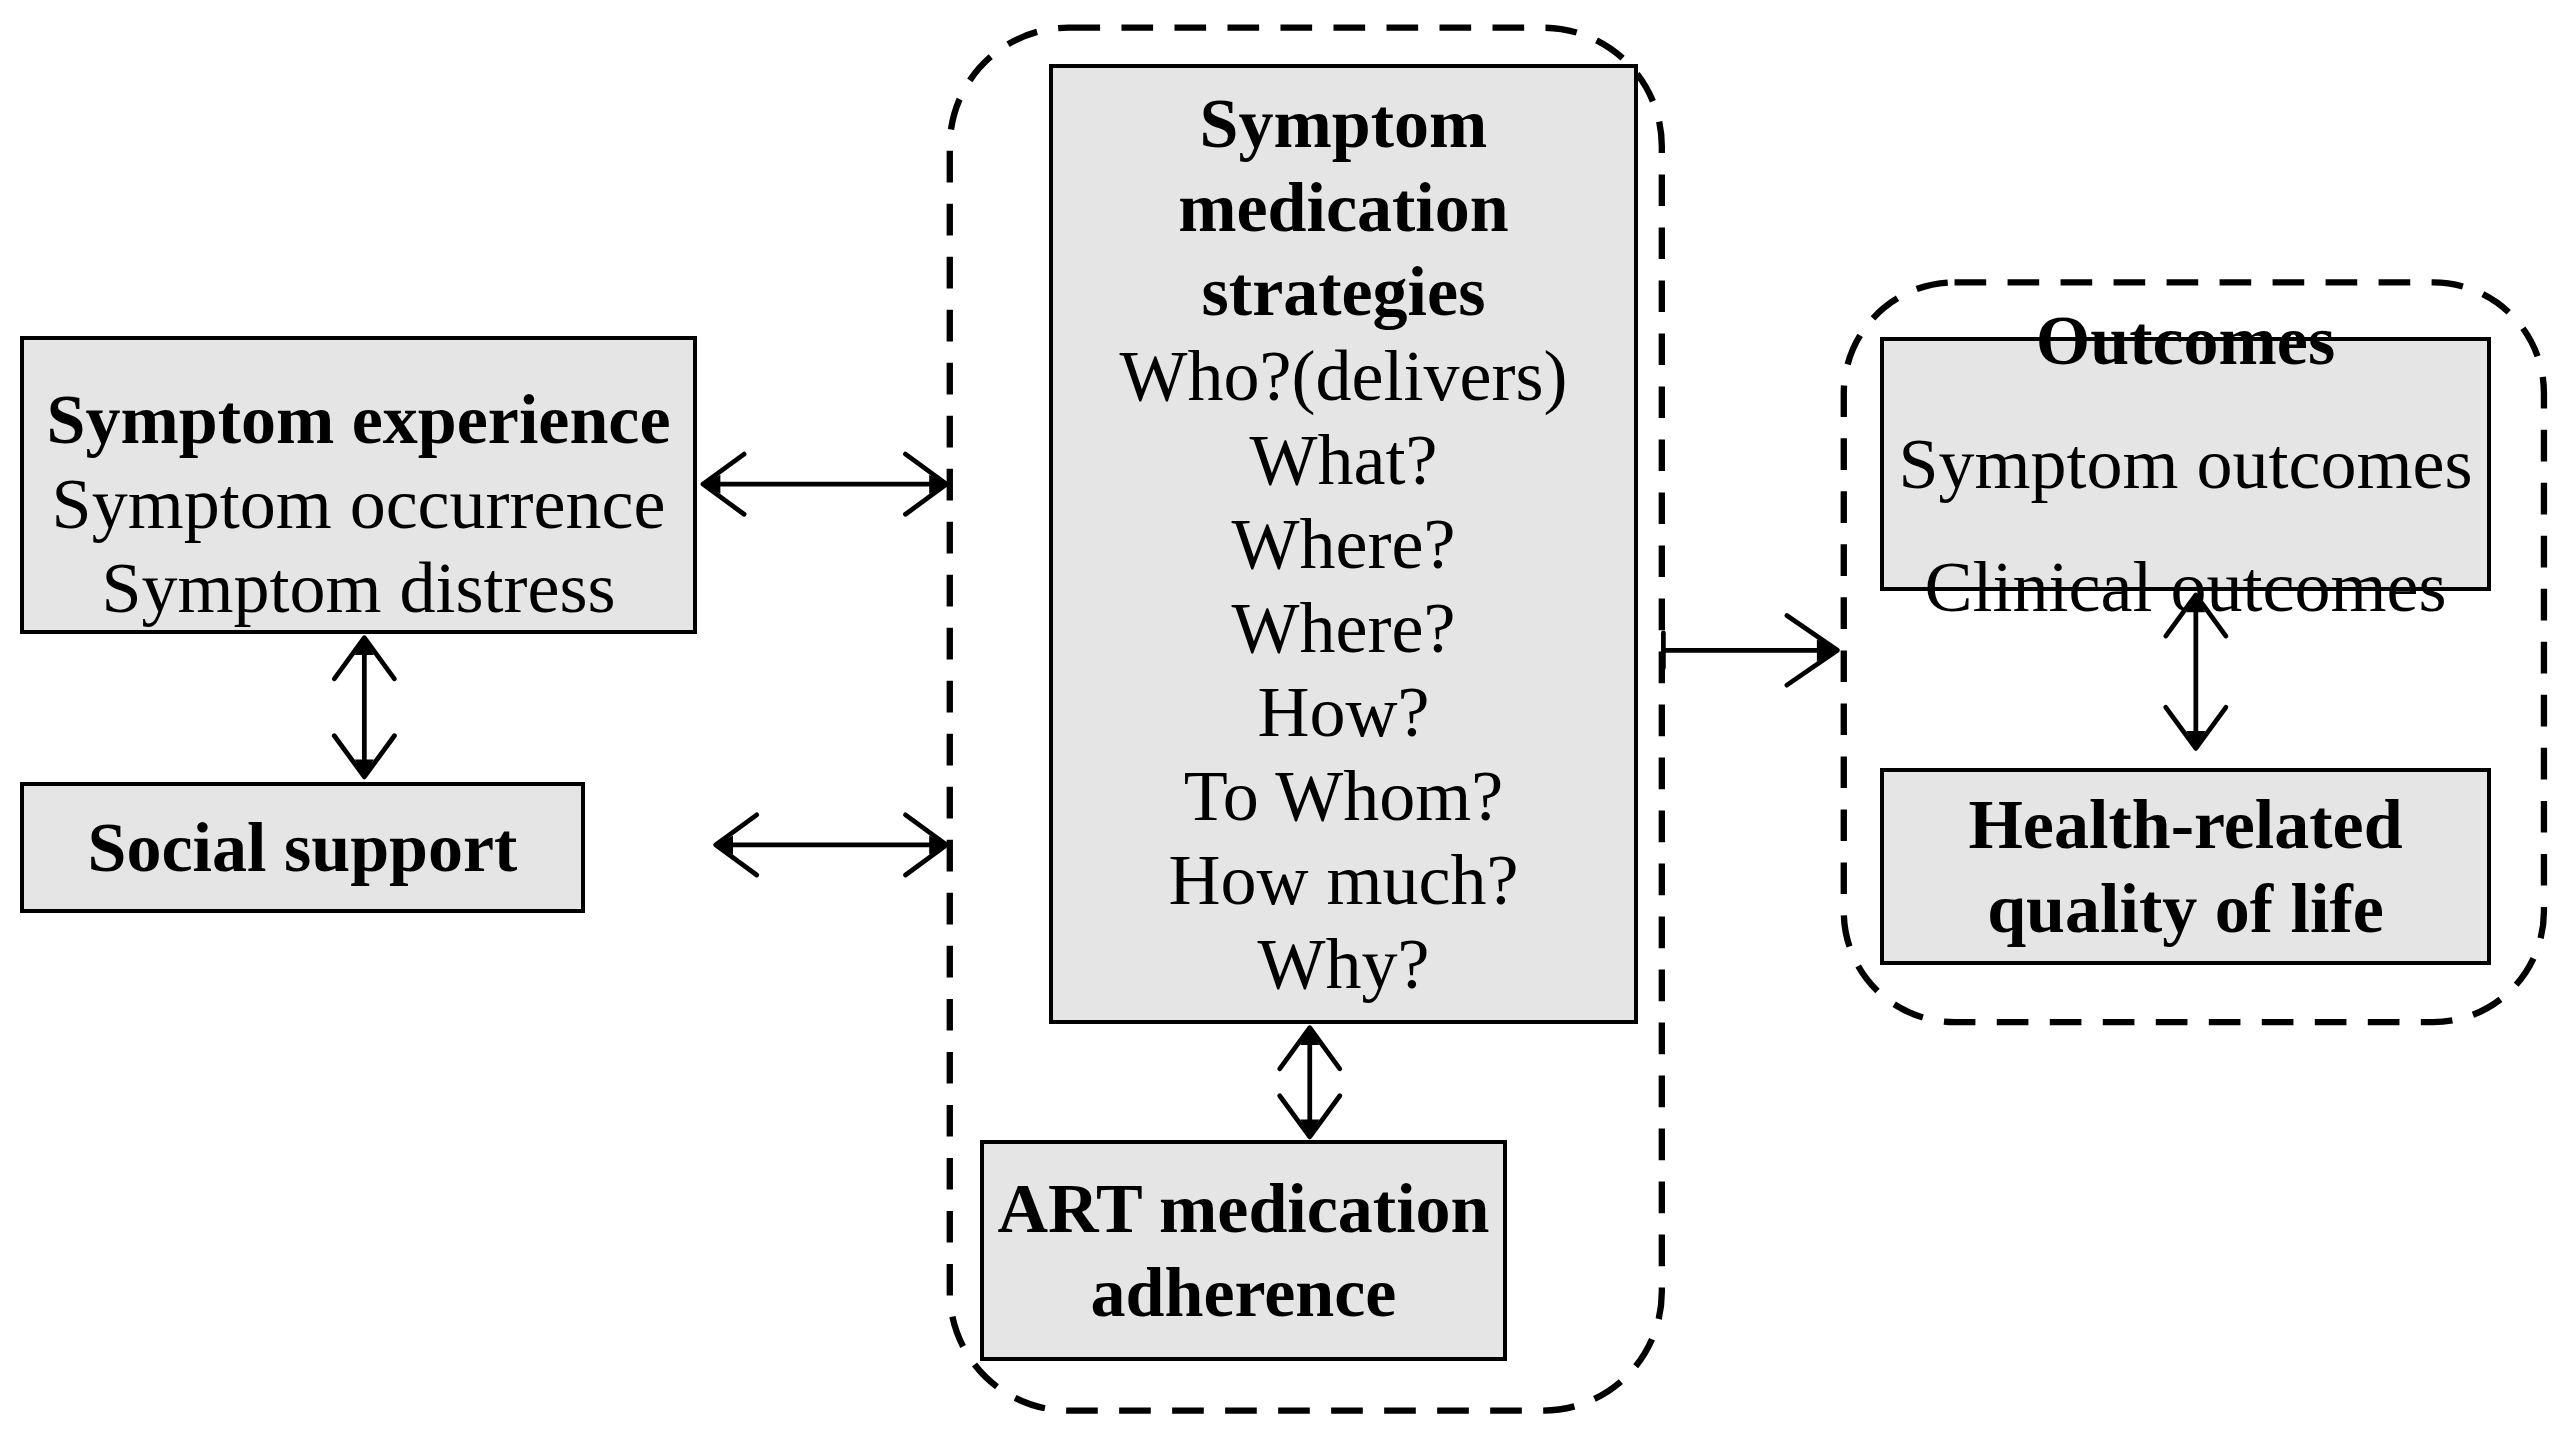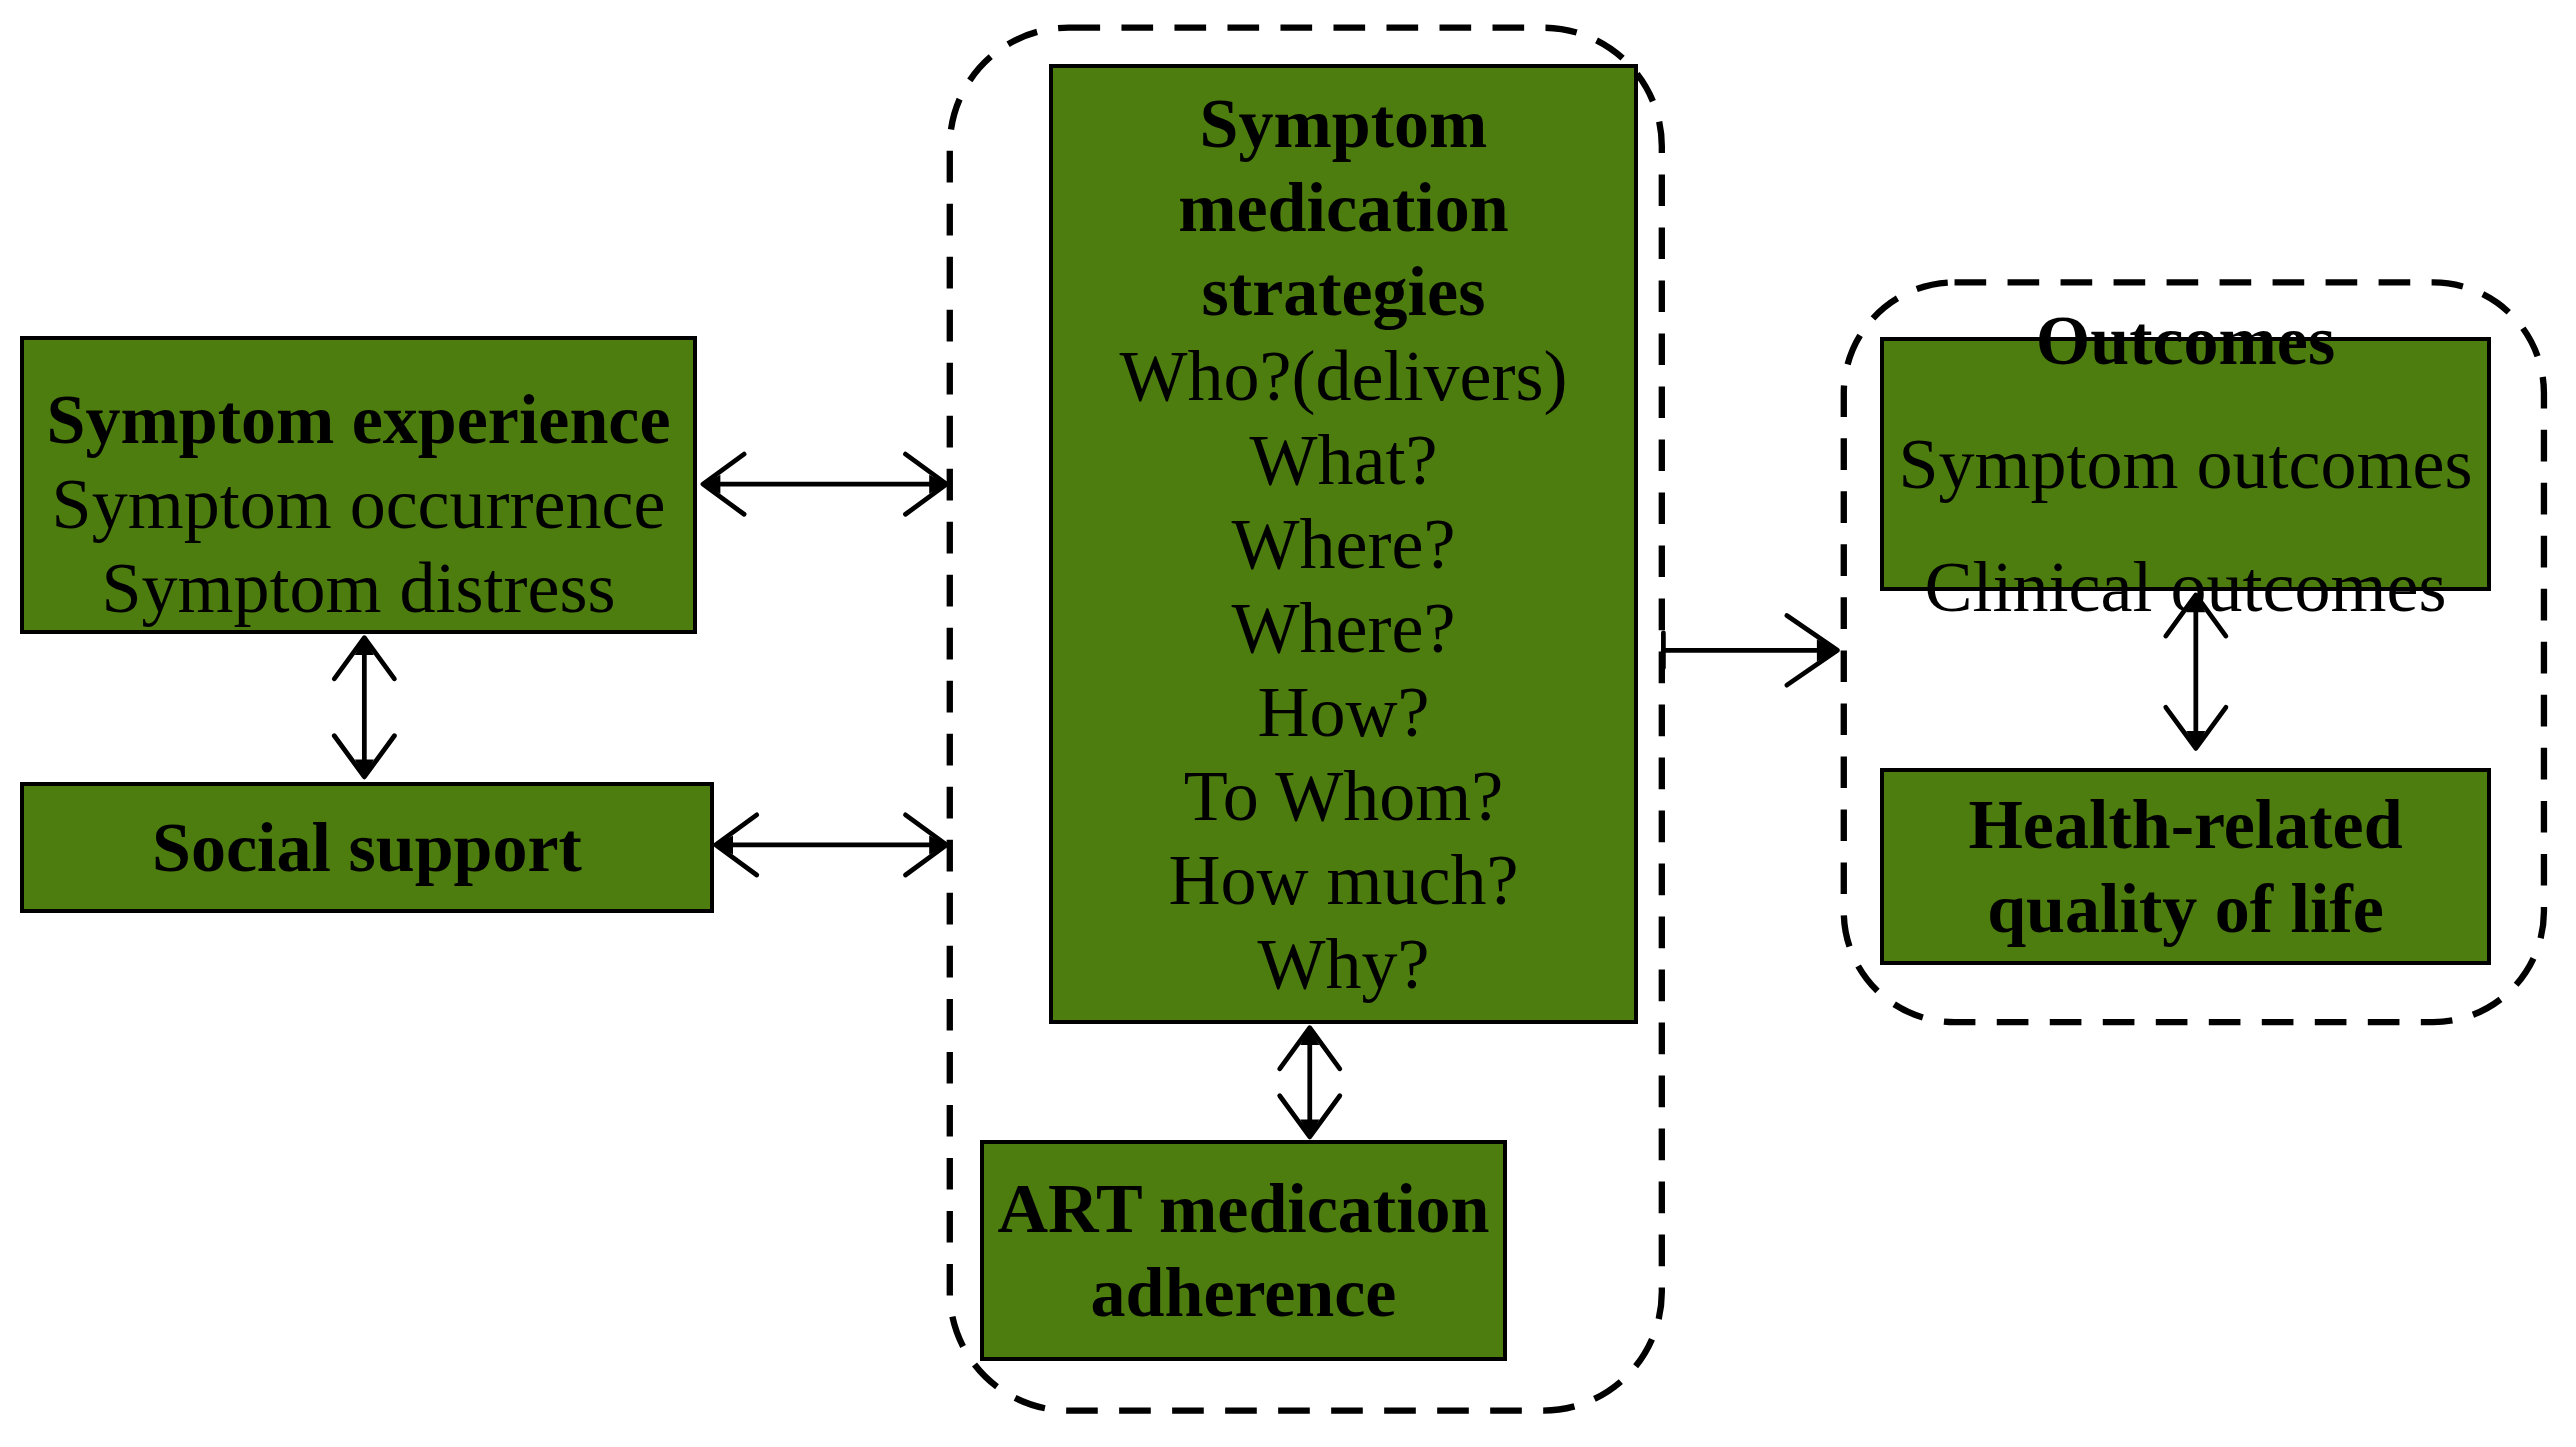--- a/index.html
+++ b/index.html
@@ -8,33 +8,33 @@
     position:relative;
     width:2576px;height:1447px;
     background:#ffffff;
     font-family:"Liberation Serif","DejaVu Serif",serif;
     color:#000;
     overflow:hidden;
   }
   svg.overlay{position:absolute;left:0;top:0;}
   .box{
     position:absolute;
-    background:#4d7c0f;
+    background:#e5e5e5;
     border:4.7px solid #000;
     box-sizing:border-box;
     display:flex;flex-direction:column;
     align-items:center;justify-content:center;
     text-align:center;
   }
   .title{font-weight:bold;font-size:70px;line-height:84px;white-space:nowrap;}
   .line{font-size:72px;line-height:84px;white-space:nowrap;}
   .title-line{font-weight:bold;font-size:70px;line-height:84px;white-space:nowrap;}
 
   #box-symptom-experience{left:20px;top:336px;width:677px;height:298px;justify-content:flex-end;}
-  #box-social-support{left:20px;top:782px;width:694px;height:131px;}
+  #box-social-support{left:20px;top:782px;width:565px;height:131px;}
   #box-symptom-management{left:1049px;top:64px;width:589px;height:960px;}
   #box-art-adherence{left:980px;top:1140px;width:527px;height:221px;align-items:center;}
   #box-outcomes{left:1880px;top:337px;width:611px;height:254px;gap:43px;}
   #box-outcomes .title,#box-outcomes .line{line-height:80px;}
   #box-hrqol{left:1880px;top:768px;width:611px;height:197px;}
 
   .arrow-stroke{stroke:#000;stroke-width:6;fill:none;stroke-linecap:round;stroke-linejoin:round;}
   .arrow-fill{fill:#000;stroke:none;}
   .dashed-rect{fill:none;stroke:#000;stroke-width:8;stroke-dasharray:40 27;}
 </style>

